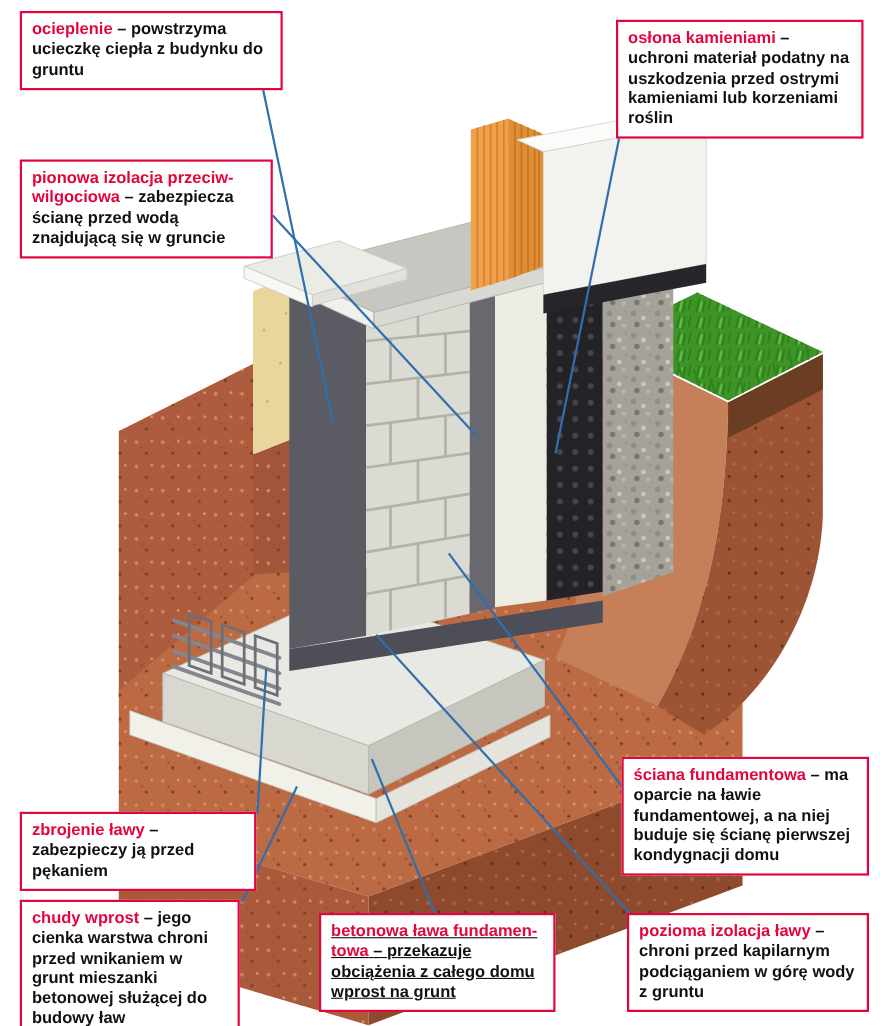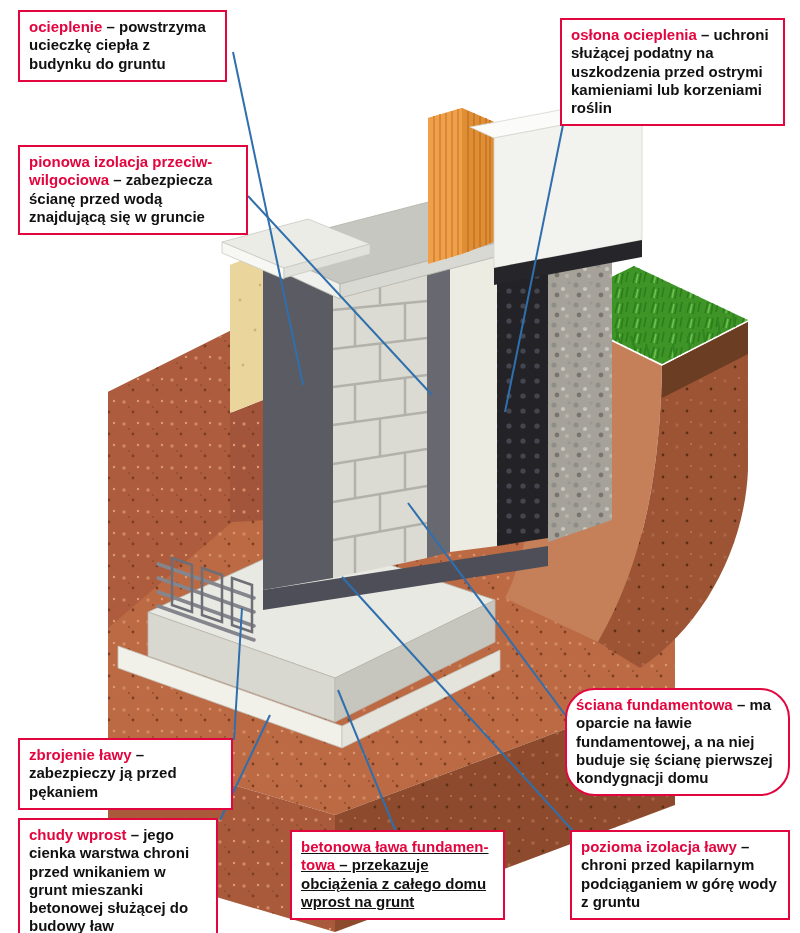--- a/index.html
+++ b/index.html
@@ -25,27 +25,27 @@
     box-sizing:border-box;
     background:#ffffff;
     border:2px solid var(--red);
     padding:6px 9px 7px 9px;
     font-weight:bold;
     font-size:15px;
     line-height:1.22;
     color:#111111;
   }
   .callout .term{color:var(--red);}
-  .c1{left:18px;top:10px;width:209px;}
+  .c1{left:18px;top:10px;width:239px;}
   .c2{left:560px;top:18px;width:225px;}
   .c3{left:18px;top:145px;width:230px;}
   .c4{left:18px;top:738px;width:215px;}
   .c5{left:18px;top:818px;width:200px;}
   .c6{left:290px;top:830px;width:215px;text-decoration:underline;}
-  .c7{left:565px;top:688px;width:225px;border-radius:30px;}
+  .c7{left:565px;top:688px;width:225px;}
   .c8{left:570px;top:830px;width:220px;}
 </style>
 </head>
 <body>
 
 <div class="stage">
 
   <svg class="illustration" viewBox="0 0 800 933" aria-hidden="true">
     <defs>
       <pattern id="soilPat" width="24" height="22" patternUnits="userSpaceOnUse">
@@ -185,22 +185,22 @@
     <line x1="566" y1="716" x2="408" y2="503"></line>
     <line x1="574" y1="832" x2="342" y2="577"></line>
   </svg>
 
   <div class="callout c1">
     <span class="term">ocieplenie</span>
     <span class="desc">– powstrzyma ucieczkę ciepła z budynku do gruntu</span>
   </div>
 
   <div class="callout c2">
-    <span class="term">osłona ocieplenia</span>
-    <span class="desc">– uchroni służącej podatny na uszkodzenia przed ostrymi kamieniami lub korzeniami roślin</span>
+    <span class="term">osłona kamieniami</span>
+    <span class="desc">– uchroni materiał podatny na uszkodzenia przed ostrymi kamieniami lub korzeniami roślin</span>
   </div>
 
   <div class="callout c4">
     <span class="term">zbrojenie ławy</span>
     <span class="desc">– zabezpieczy ją przed pękaniem</span>
   </div>
 
   <div class="callout c3">
     <span class="term">pionowa izolacja przeciw-wilgociowa</span>
     <span class="desc">– zabezpiecza ścianę przed wodą znajdującą się w gruncie</span>

